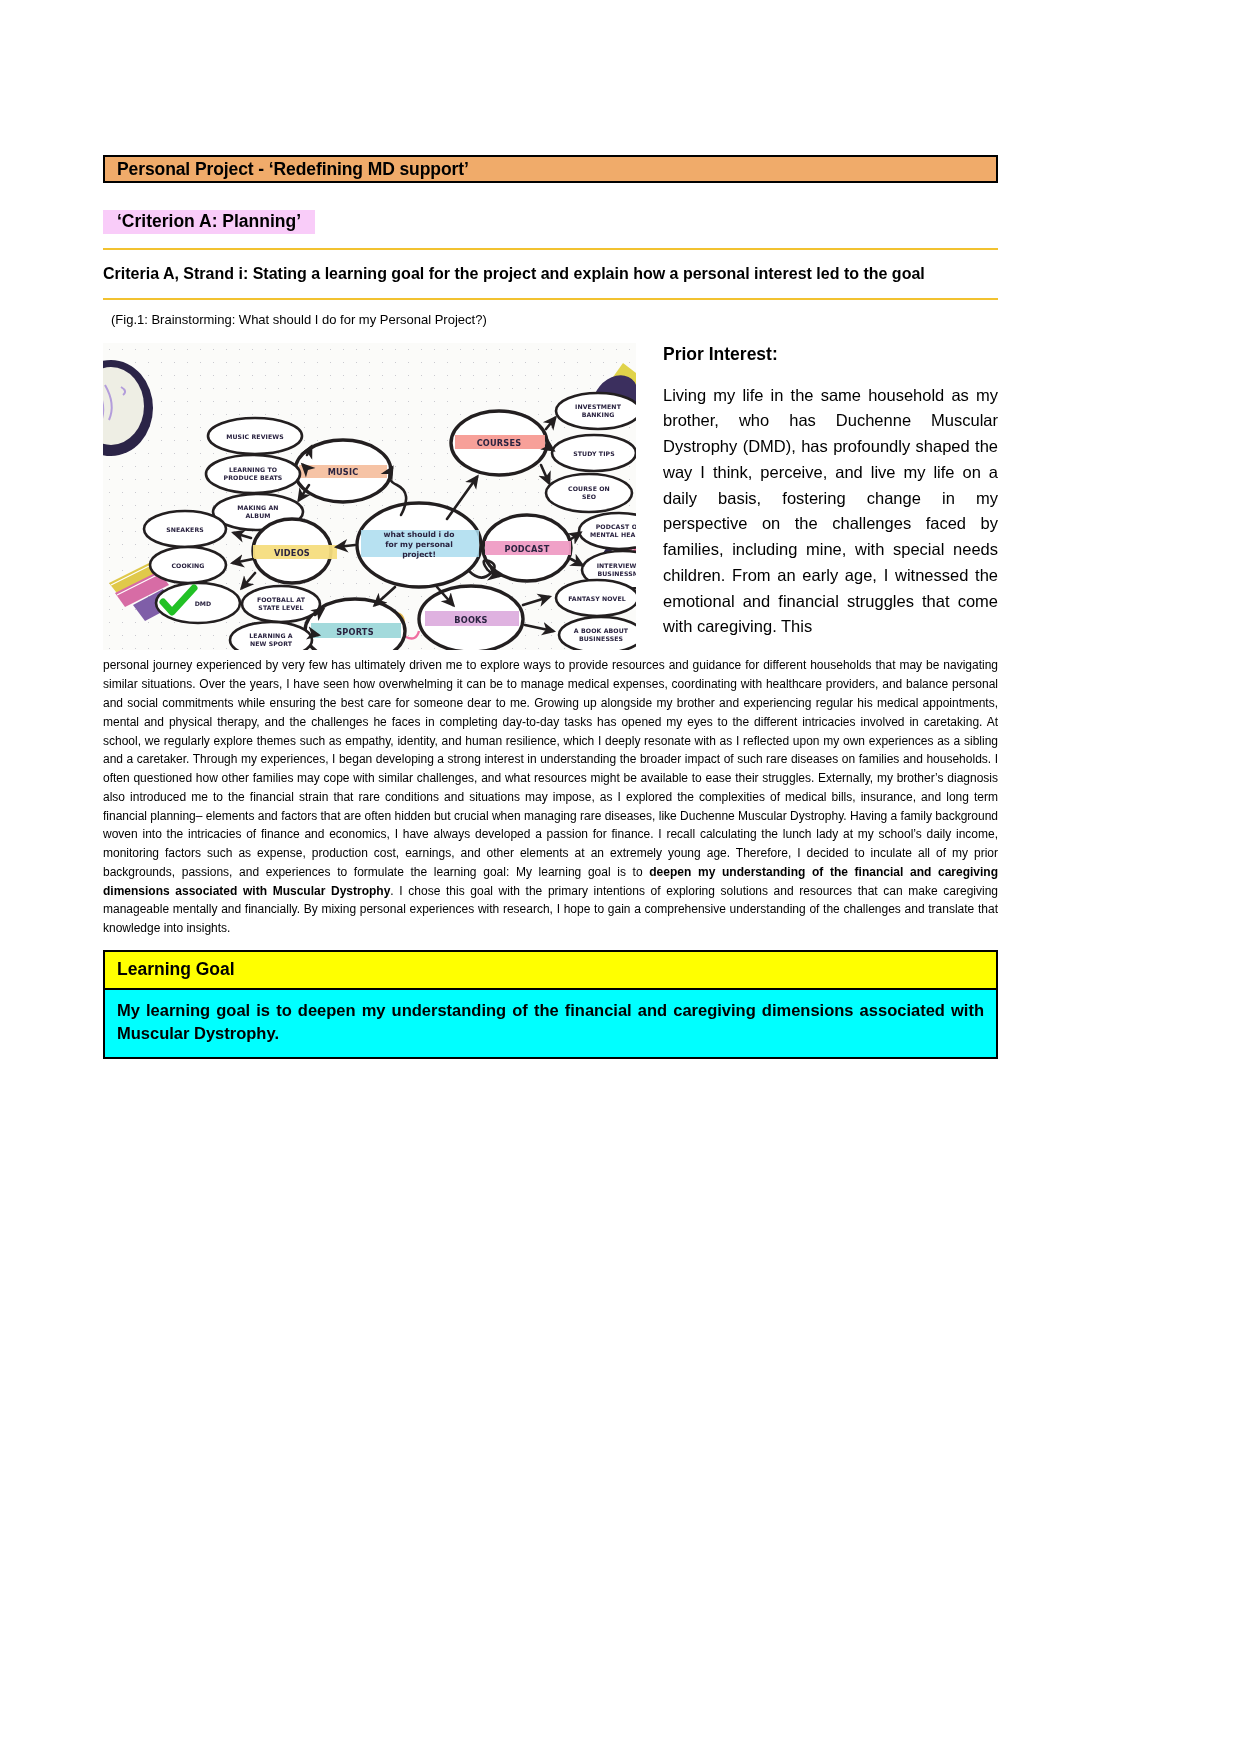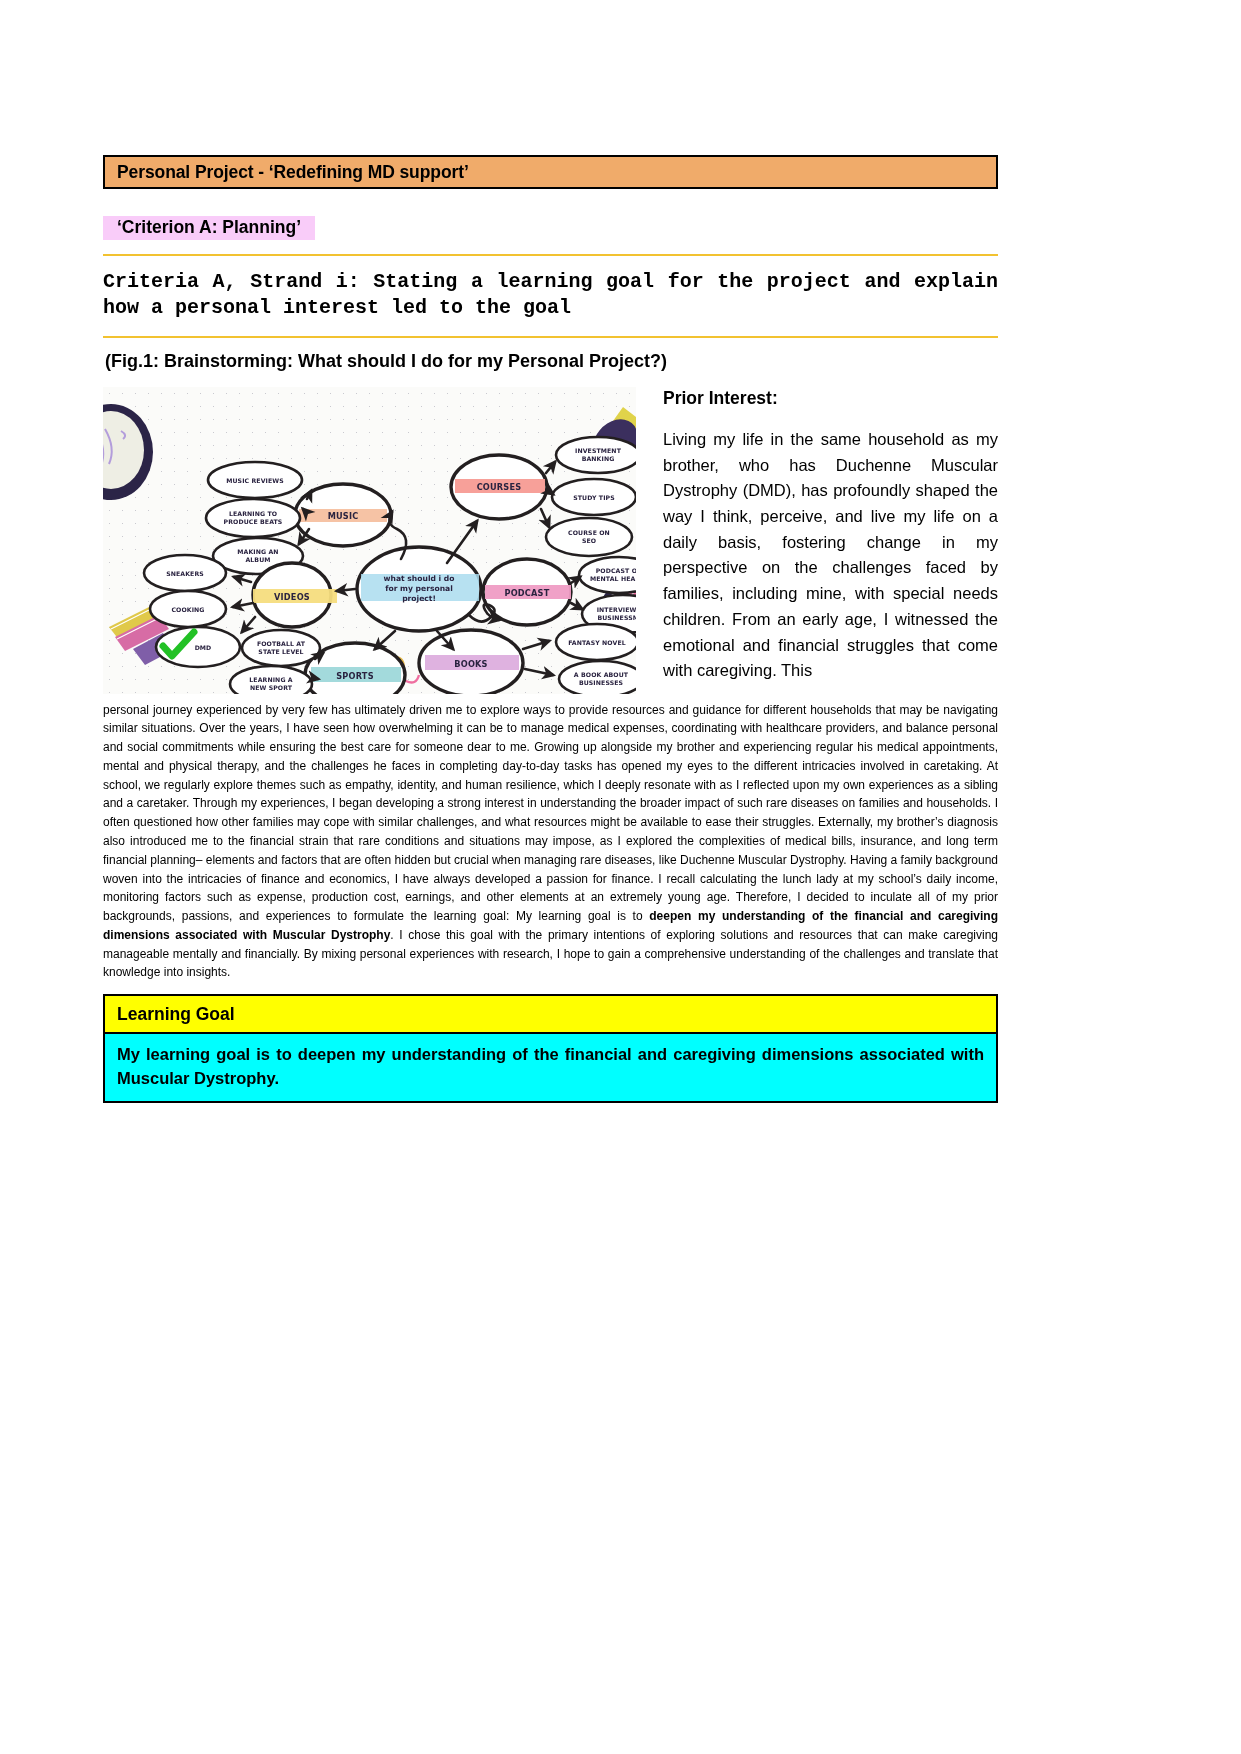--- a/index.html
+++ b/index.html
@@ -27,21 +27,21 @@
     left: 103px;
     top: 155px;
     width: 895px;
   }
 
   
   .title-banner {
     background: #f0ab6a;
     border: 2px solid #000;
     box-sizing: border-box;
-    height: 34px;
+    height: 28px;
     display: flex;
     align-items: center;
     padding-left: 12px;
   }
   .title-banner span {
     font-size: 17.5px;
     font-weight: bold;
     letter-spacing: -0.1px;
   }
 
@@ -61,32 +61,31 @@
     border: none;
     border-top: 2px solid #f2c230;
     margin: 14px 0 0 0;
     height: 0;
   }
   .rule.thin {
     border-top: 2px solid #f2c230;
   }
 
   .strand {
-    font-size: 20px;
+    font-size: 16px;
     font-weight: bold;
     text-align: justify;
     line-height: 1.32;
     margin: 13px 0 0 0;
-    font-family: Liberation Mono, monospace;
   }
 
   .figcaption {
-    font-size: 18px;
-    font-weight: bold;
-    margin: 12px 0 0 2px;
+    font-size: 13px;
+    font-weight: normal;
+    margin: 12px 0 0 8px;
     line-height: 1.3;
   }
 
   
   .fig-row {
     margin-top: 14px;
     position: relative;
   }
   .figure {
     float: left;

